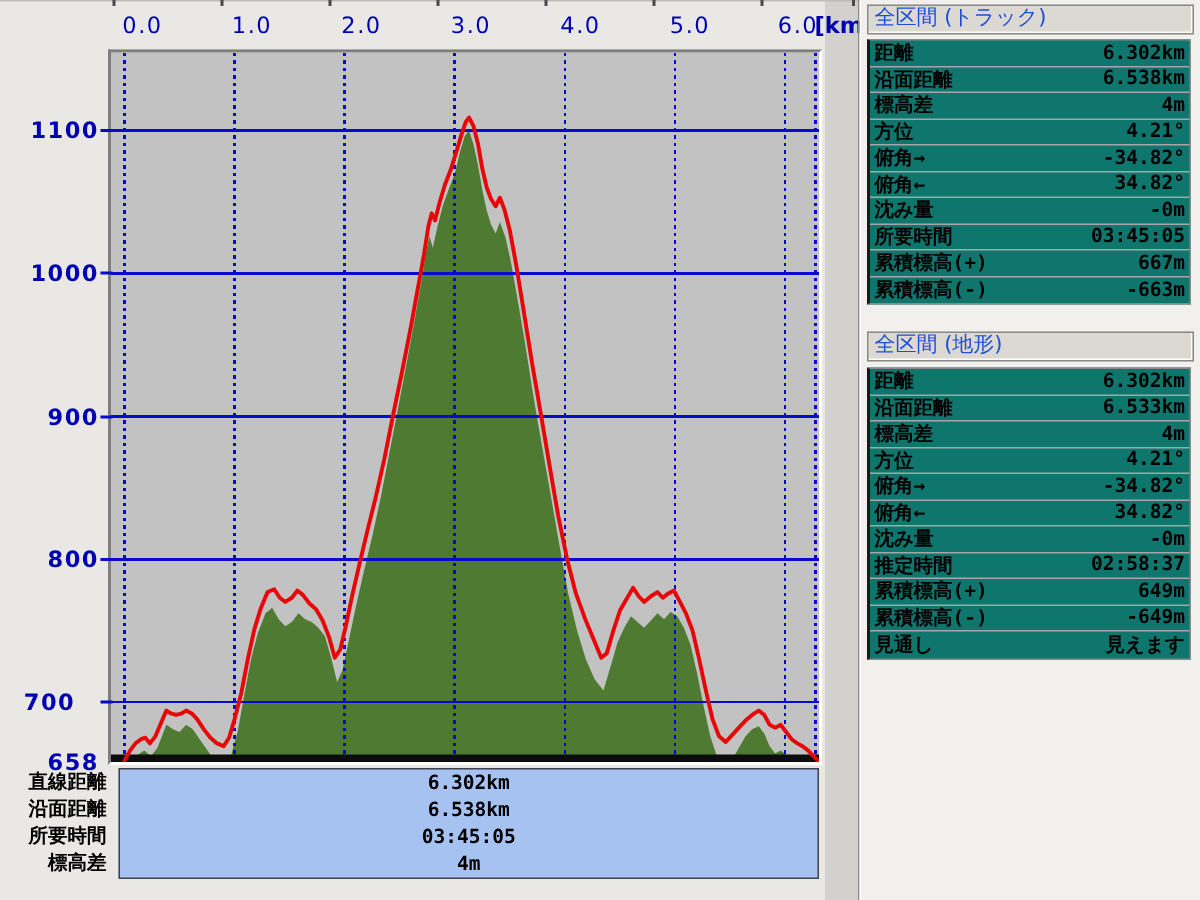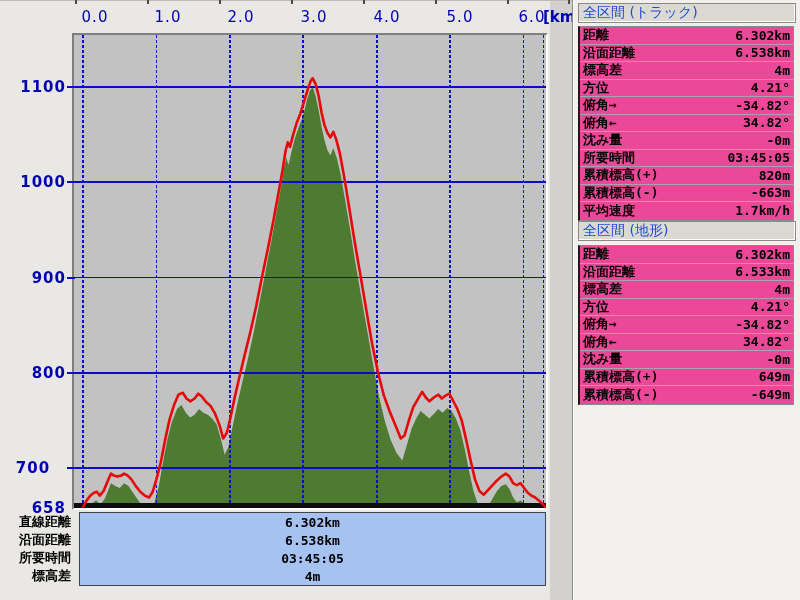--- a/index.html
+++ b/index.html
@@ -18,21 +18,21 @@
   .ytick{position:absolute;left:67px;width:8px;height:2px;background:#0a0acf}
   .sumlab{position:absolute;left:0;width:71px;text-align:right;font-weight:bold;font-size:13px;color:#000;height:18px;line-height:18px}
   #sumbox{left:79px;top:512px;width:467px;height:74px;background:#a6c2f1;border:1px solid #41414b;padding-top:1px}
   .sumval{height:18px;line-height:18px;text-align:center;font-weight:bold;font-size:13px;color:#000;font-family:"DejaVu Sans Mono","DejaVu Sans",monospace}
   #div-dark{left:572px;top:0;width:1px;height:600px;background:#8b8b8b}
   #div-lite{left:573px;top:0;width:1px;height:600px;background:#fdfdfd}
   #right-pane{left:574px;top:0;width:226px;height:600px;background:#f1f0ed}
   .phead{position:absolute;left:578px;width:218px;height:20px;background:#dcd9d2;border:1px solid #8a8a8a;box-shadow:inset -1px -1px 0 #ffffff;color:#1d4ed8;font-size:14px;line-height:17px;padding-left:4px;white-space:nowrap}
   #phead1{top:3px}
   #phead2{top:221px}
-  .prows{position:absolute;left:578px;width:216px;background:#ec4899;border:1px solid #8a8a8a;border-left:2px solid #1a1a1a}
+  .prows{position:absolute;left:578px;width:216px;background:#0f766e;border:1px solid #8a8a8a;border-left:2px solid #1a1a1a}
   #prows1{top:26px}
   #prows2{top:245px}
   .prow{height:17.5px;display:flex;justify-content:space-between;align-items:center;border-bottom:1px solid #a6a6a6;font-size:13px;font-weight:bold;color:#000;font-family:"DejaVu Sans Mono","DejaVu Sans",monospace;padding:0 3px;white-space:nowrap}
   .prow:last-child{border-bottom:none}
 </style>
 </head>
 <body>
 
 <div class="abs" id="gap-strip"></div>
 <div class="abs" id="top-line"></div>
@@ -140,30 +140,26 @@
     <div class="prow">
       <span>沈み量</span>
       <span>-0m</span>
     </div>
     <div class="prow">
       <span>所要時間</span>
       <span>03:45:05</span>
     </div>
     <div class="prow">
       <span>累積標高(+)</span>
-      <span>820m</span>
+      <span>667m</span>
     </div>
     <div class="prow">
       <span>累積標高(-)</span>
       <span>-663m</span>
     </div>
-    <div class="prow">
-      <span>平均速度</span>
-      <span>1.7km/h</span>
-    </div>
   </div>
 <div class="phead" id="phead2">全区間 (地形)</div>
 <div class="prows" id="prows2">
     <div class="prow">
       <span>距離</span>
       <span>6.302km</span>
     </div>
     <div class="prow">
       <span>沿面距離</span>
       <span>6.533km</span>
@@ -182,20 +178,28 @@
     </div>
     <div class="prow">
       <span>俯角←</span>
       <span>34.82°</span>
     </div>
     <div class="prow">
       <span>沈み量</span>
       <span>-0m</span>
     </div>
     <div class="prow">
+      <span>推定時間</span>
+      <span>02:58:37</span>
+    </div>
+    <div class="prow">
       <span>累積標高(+)</span>
       <span>649m</span>
     </div>
     <div class="prow">
       <span>累積標高(-)</span>
       <span>-649m</span>
     </div>
+    <div class="prow">
+      <span>見通し</span>
+      <span>見えます</span>
+    </div>
   </div>
 
 </body></html>

